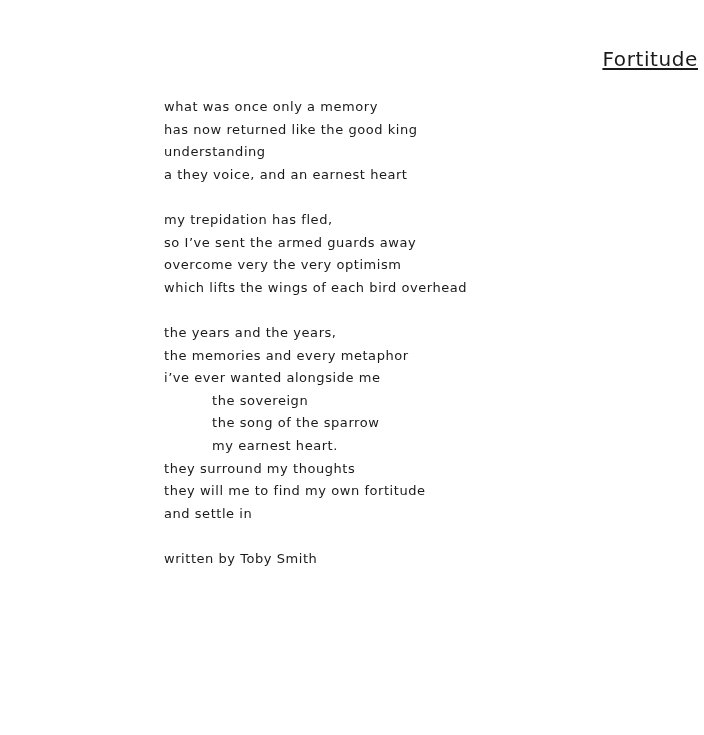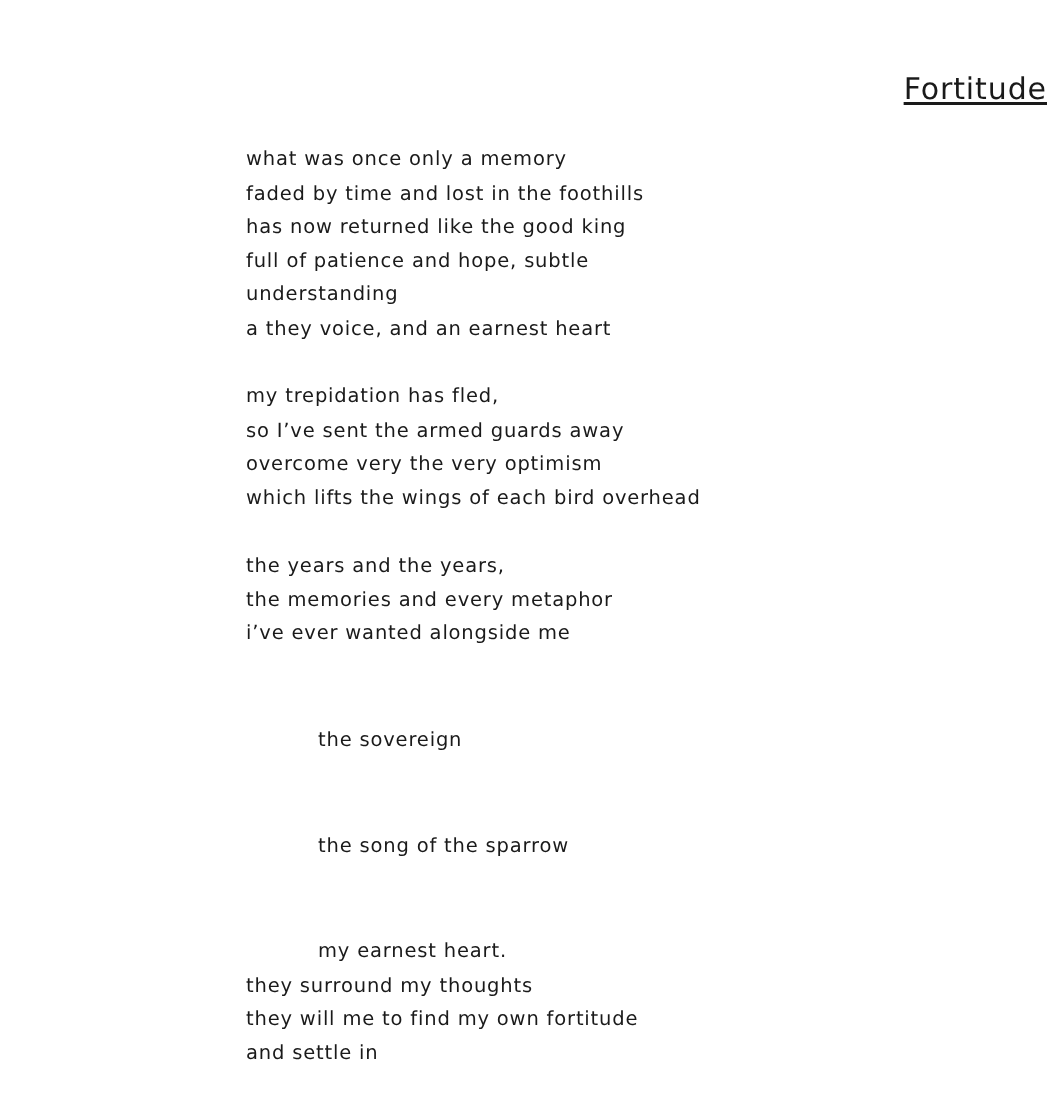--- a/index.html
+++ b/index.html
@@ -3,34 +3,32 @@
 <meta charset="utf-8">
 <style>
   html, body { margin:0; padding:0; background:#ffffff; }
   body { width:704px; height:735px; position:relative; overflow:hidden;
          font-family:"DejaVu Sans", sans-serif; color:#1a1a1a; }
   .title { position:absolute; top:47px; left:0; width:698px; text-align:right;
            font-size:20px; letter-spacing:0.6px; }
   .title span { text-decoration:underline; text-underline-offset:2px; }
   .poem { position:absolute; left:164px; top:96px; font-size:13px; letter-spacing:0.55px; }
   .line { height:22.6px; line-height:22.6px; white-space:pre; }
-  .line.indent { padding-left:48px;margin-top:48px; }
+  .line.indent { padding-left:48px; }
 </style>
 </head>
 <body>
 
 <div class="title">
   <span>Fortitude</span>
 </div>
 
 <div class="poem" id="poem">
     <div class="line">what was once only a memory</div>
-    <div class="line">faded by time and lost in the foothills</div>
     <div class="line">has now returned like the good king</div>
-    <div class="line">full of patience and hope, subtle</div>
     <div class="line">understanding</div>
     <div class="line">a they voice, and an earnest heart</div>
     <div class="line"></div>
     <div class="line">my trepidation has fled,</div>
     <div class="line">so I’ve sent the armed guards away</div>
     <div class="line">overcome very the very optimism</div>
     <div class="line">which lifts the wings of each bird overhead</div>
     <div class="line"></div>
     <div class="line">the years and the years,</div>
     <div class="line">the memories and every metaphor</div>

